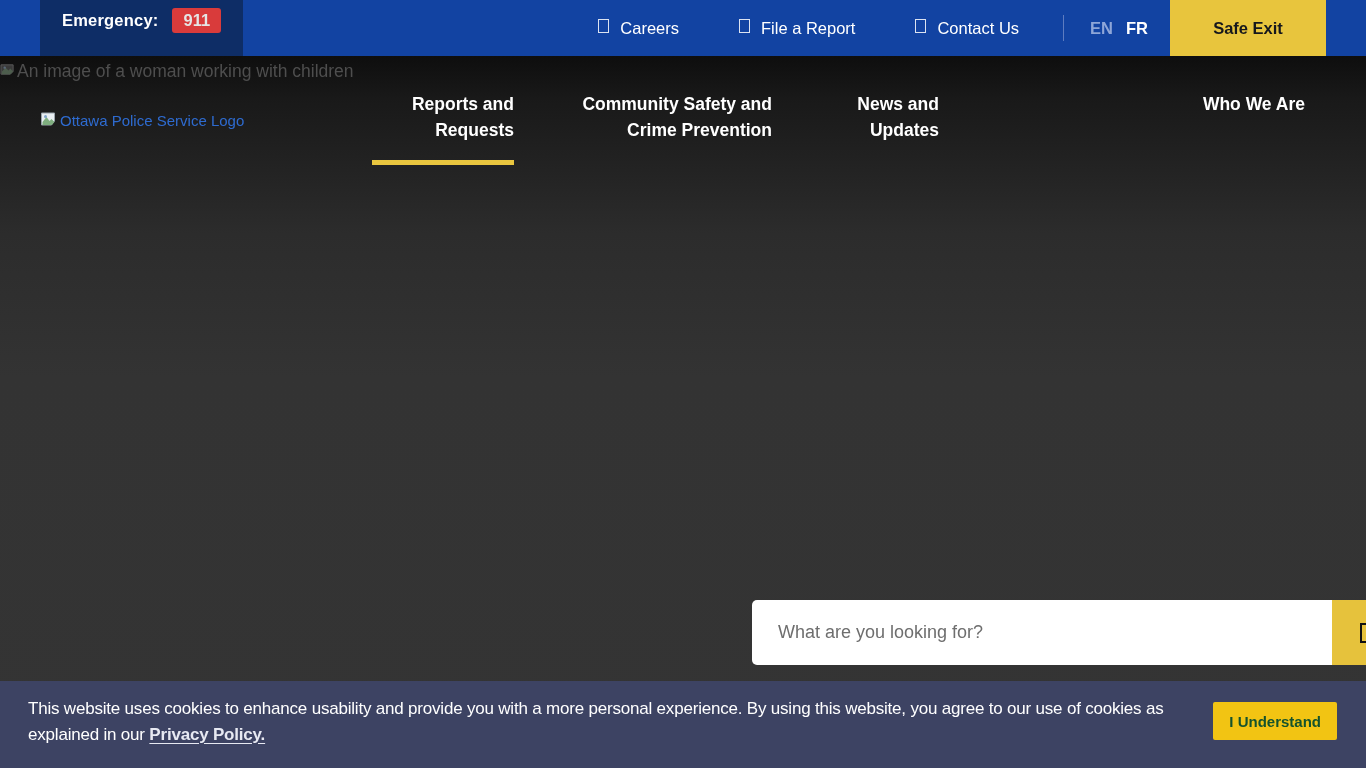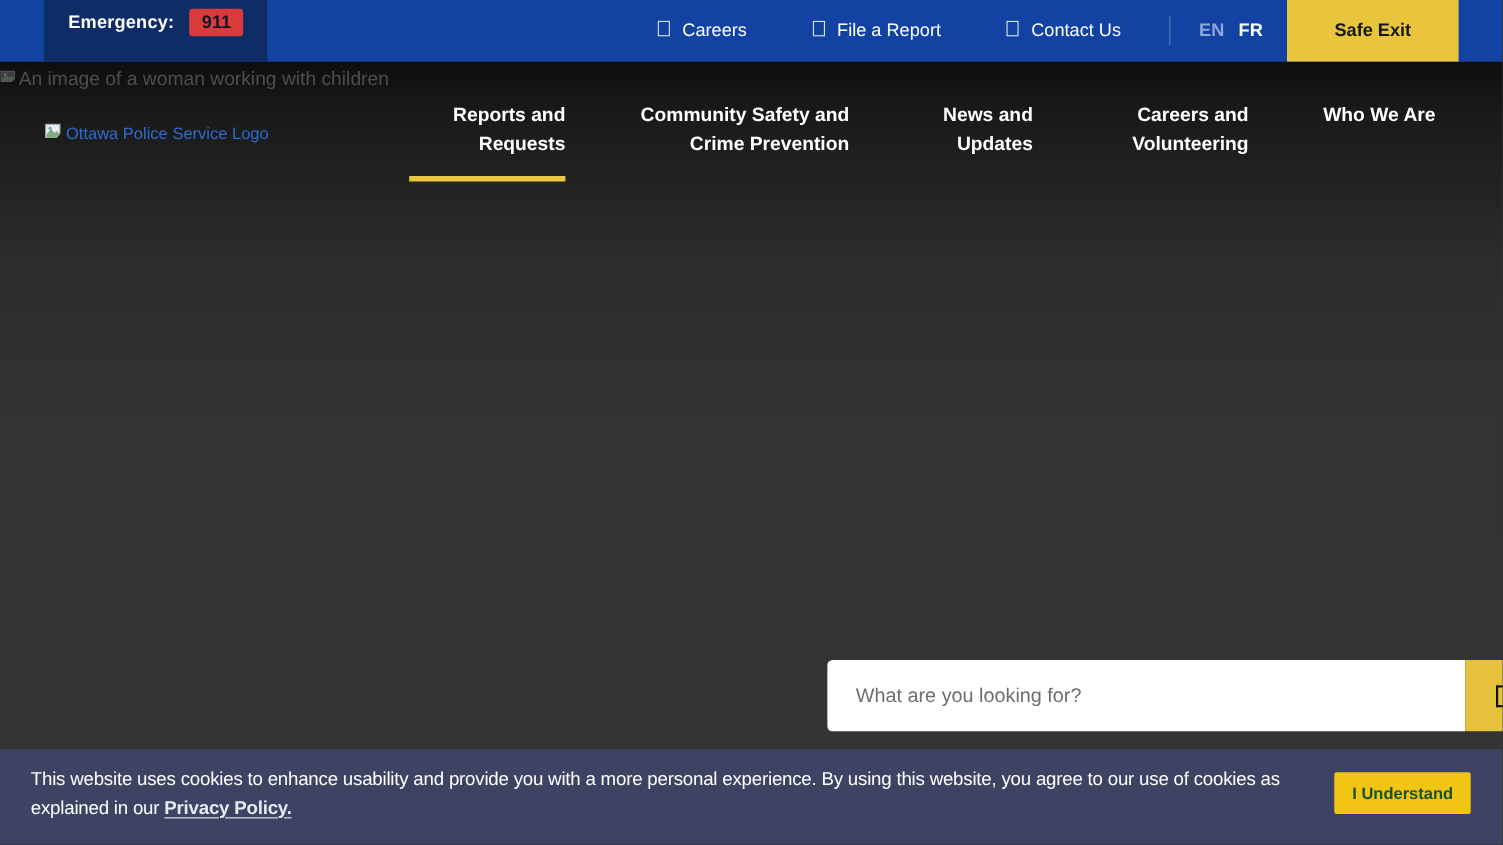--- a/index.html
+++ b/index.html
@@ -11,21 +11,21 @@
     position:absolute; top:0; left:0; width:1366px; height:56px;
     background:#1243a2; display:flex; align-items:center; justify-content:space-between;
     z-index:30;
   }
   .emergency-panel{
     height:56px; margin-left:40px; background:#0e2d66;
     display:flex; align-items:center; padding:0 22px 16px 22px; min-width:200px;
   }
   .emergency-label{ color:#fff; font-weight:bold; font-size:16.5px; letter-spacing:.2px;}
   .emergency-badge{
-    background:#d93b3b; color:#0f172a; font-weight:bold; font-size:16.5px;
+    background:#d93b3b; color:#e5e5e5; font-weight:bold; font-size:16.5px;
     padding:3px 11px; border-radius:3px; margin-left:14px;
   }
   .topbar-right{ display:flex; align-items:center; height:56px; }
   .topbar-link{
     display:flex; align-items:flex-start; color:#fff; font-weight:normal; font-size:16.5px;
     margin-right:44px; cursor:pointer; white-space:nowrap;padding-left:16px;
   }
   .tofu{
     display:inline-block; width:11px; height:14px;
     border:1.5px solid #e8ecf5; margin-right:11px; opacity:.95;
@@ -169,24 +169,20 @@
       <span class="nav-underline"></span>
     </div>
     <div class="nav-item nav-item-1">
       <span>Community Safety and Crime Prevention</span>
       
     </div>
     <div class="nav-item nav-item-2">
       <span>News and Updates</span>
       
     </div>
-    <div class="nav-item nav-item-3">
-      <span>Careers and Volunteering</span>
-      
-    </div>
     <div class="nav-item nav-item-4">
       <span>Who We Are</span>
       
     </div>
   </nav>
 
   <div class="search-bar">
     <input class="search-input" type="text" placeholder="What are you looking for?" style="">
     <button class="search-button">
       <span class="search-tofu"></span>

